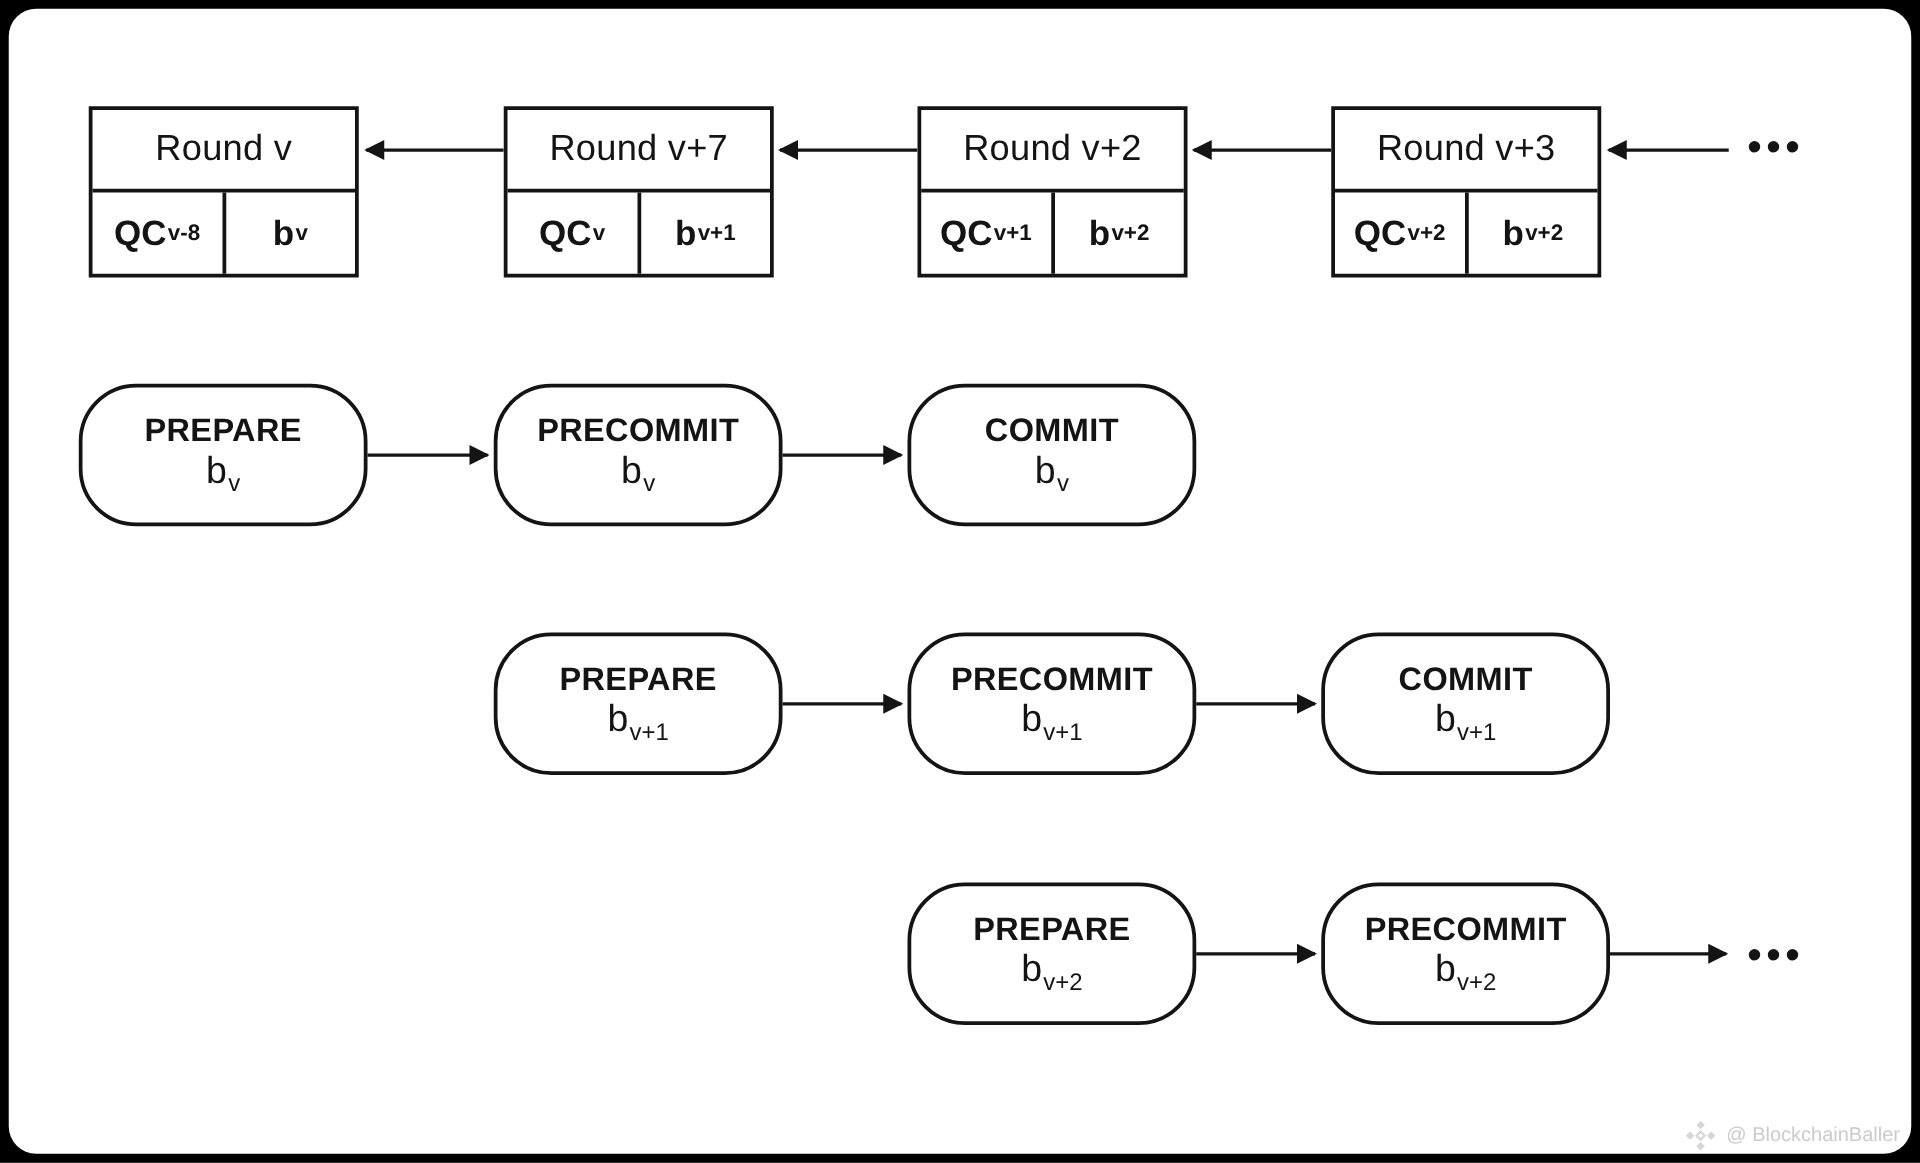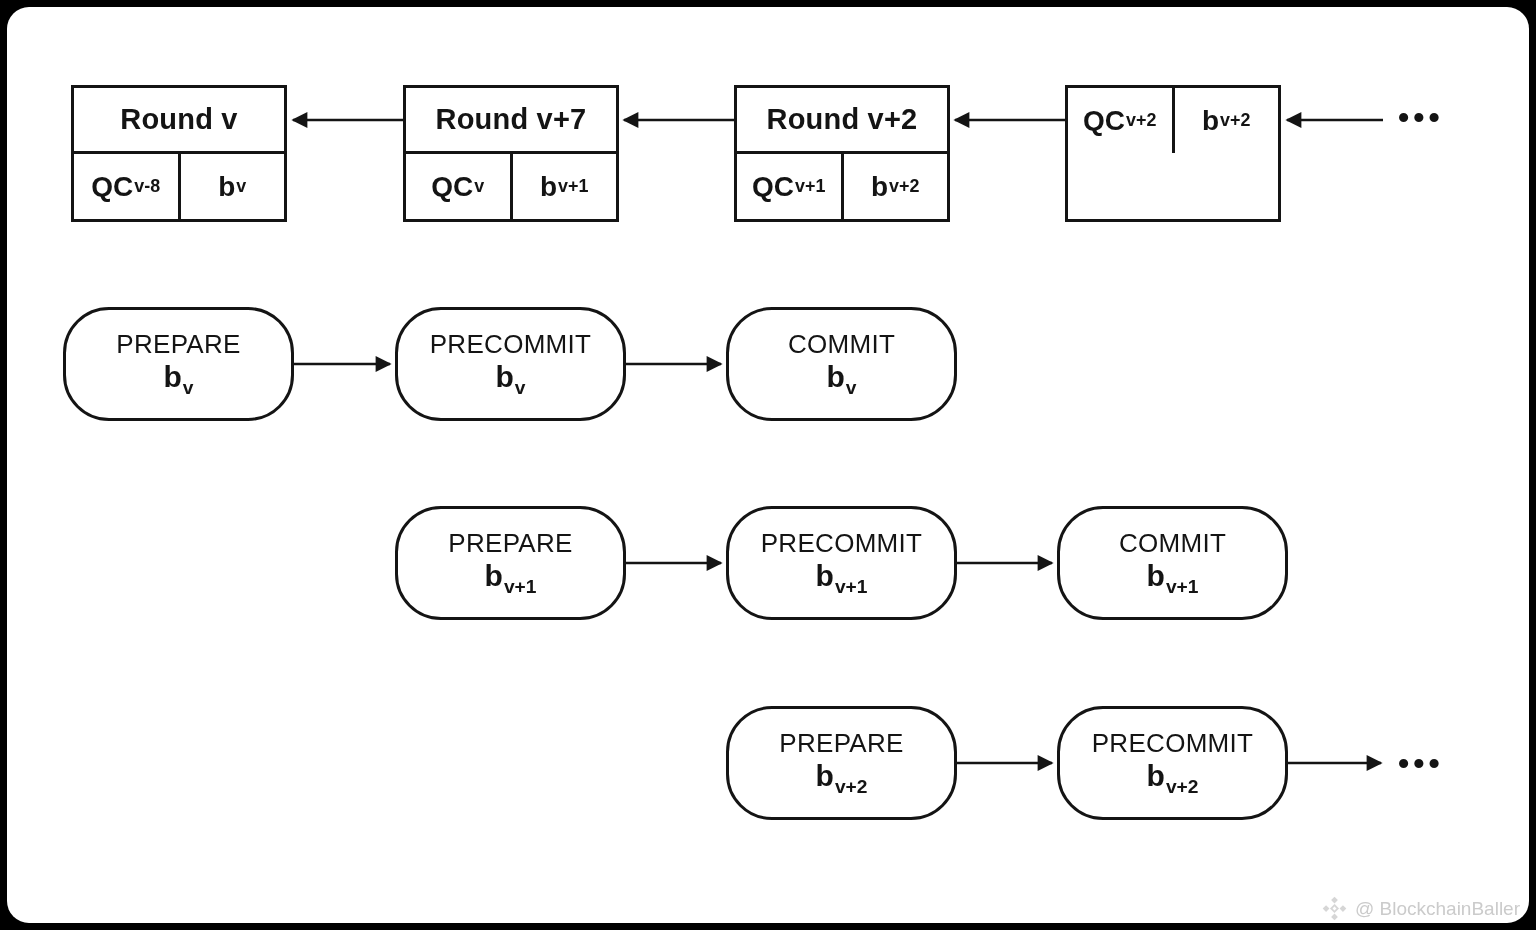--- a/index.html
+++ b/index.html
@@ -18,43 +18,43 @@
   svg.arrows{position:absolute;left:0;top:0;width:1536px;height:930px;pointer-events:none;}
   svg.arrows line{stroke:var(--ink);stroke-width:2.6;}
   
   .round{
     position:absolute;top:85px;width:216px;height:137px;box-sizing:border-box;
     border:3px solid var(--ink);background:var(--surface);
   }
   .round-title{
     height:63px;border-bottom:3px solid var(--ink);
     display:flex;align-items:center;justify-content:center;
-    font-size:29px;font-weight:700;letter-spacing:.2px;
+    font-size:29px;font-weight:400;letter-spacing:.2px;
   }
   .round-cells{display:flex;height:65px;}
   .cell{flex:1;display:flex;align-items:center;justify-content:center;
     font-size:28px;font-weight:700;}
   .cell-qc{border-right:3px solid var(--ink);}
   
   .pill{
     position:absolute;width:231px;height:114px;box-sizing:border-box;
     border:3px solid var(--ink);border-radius:46px;background:var(--surface);
     display:flex;flex-direction:column;align-items:center;justify-content:center;
     line-height:1.1;
   }
-  .pill-label{font-size:26px;font-weight:400;letter-spacing:.3px;}
-  .pill-block{font-size:30px;font-weight:700;margin-top:2px;}
+  .pill-label{font-size:26px;font-weight:700;letter-spacing:.3px;}
+  .pill-block{font-size:30px;font-weight:400;margin-top:2px;}
   .sub{font-size:.64em;vertical-align:-.34em;margin-left:1px;}
   .dots{
     position:absolute;font-size:32px;font-weight:700;letter-spacing:4px;
     color:var(--ink);line-height:32px;
   }
   .watermark{
     position:absolute;right:16px;bottom:8px;display:flex;align-items:center;gap:7px;
-    color:var(--watermark);font-size:19px;font-weight:400;
+    color:var(--watermark);font-size:16px;font-weight:400;
   }
   .watermark svg{display:block;}
 </style>
 </head>
 <body>
 
 <div class="canvas">
   <div class="page"></div>
 
   <svg class="arrows" viewBox="0 0 1536 930">
@@ -112,20 +112,21 @@
           <span>QC</span>
           <span class="sub">v+1</span>
         </div>
       <div class="cell">
           <span>b</span>
           <span class="sub">v+2</span>
         </div>
     </div>
   </div>
   <div class="round" style="left:1065px">
+    <div class="round-title">Round v+3</div>
     <div class="round-cells">
       <div class="cell cell-qc">
           <span>QC</span>
           <span class="sub">v+2</span>
         </div>
       <div class="cell">
           <span>b</span>
           <span class="sub">v+2</span>
         </div>
     </div>

